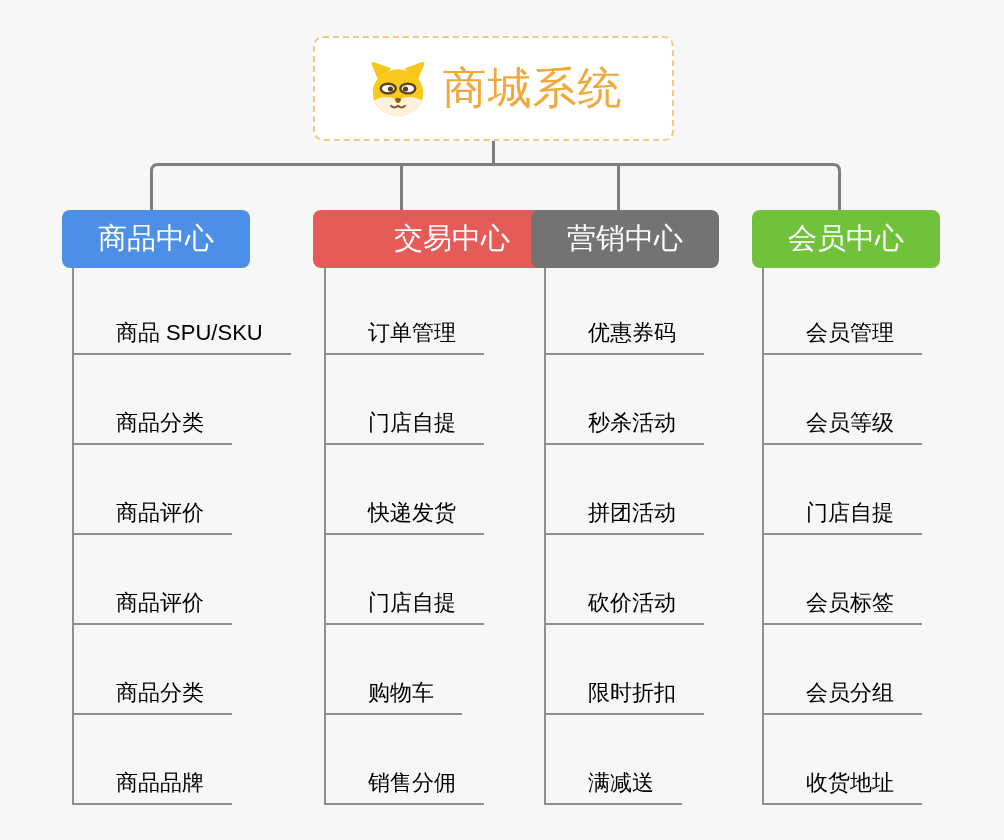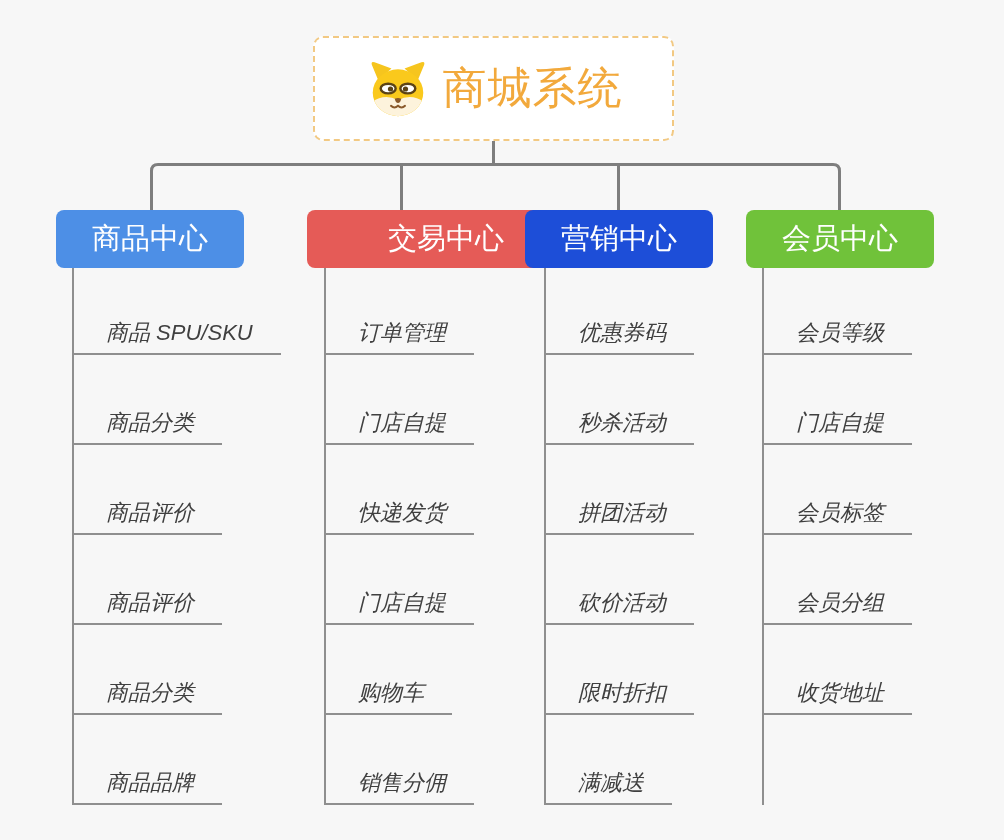--- a/index.html
+++ b/index.html
@@ -16,37 +16,37 @@
     border-radius:10px;display:flex;align-items:center;justify-content:center;
     gap:12px;
   }
   .root-title{font-size:44px;color:#f2a93c;letter-spacing:1px;white-space:nowrap;}
   .dog-svg{width:66px;height:58px;flex:0 0 auto;}
 
   
   .branch{
     position:absolute;top:210px;width:188px;height:58px;border-radius:8px;
     display:flex;align-items:center;justify-content:center;
-    color:#ffffff;font-size:29px;white-space:nowrap;cursor:default;
+    color:#ffffff;font-size:29px;white-space:nowrap;cursor:default;margin-left:6px;
   }
   .b0{left:56px;}  .b1{left:307px;}  .b2{left:525px;}  .b3{left:746px;}
 
   
   .children{
     position:absolute;top:265px;display:grid;grid-auto-rows:90px;align-items:end;
   }
   .c0{left:72px;} .c1{left:324px;} .c2{left:544px;} .c3{left:762px;}
   .children::before{
     content:"";position:absolute;left:0;top:3px;width:2px;height:537px;
     background:#8f8f8f;
   }
   .child{
     width:fit-content;white-space:nowrap;
-    padding:0 28px 8px 34px;border-bottom:2px solid #8f8f8f;
-    font-size:22px;color:#404040;line-height:1.1;font-style:italic;
+    padding:0 28px 8px 44px;border-bottom:2px solid #8f8f8f;
+    font-size:22px;color:#000000;line-height:1.1;
   }
 </style>
 </head>
 <body>
 
 <div class="stage">
 
   <svg class="connectors" width="1004" height="840">
     <g fill="none" stroke="#7e7e7e" stroke-width="3">
       <path d="M493.5 141 V164.5"></path>
@@ -76,21 +76,21 @@
     </svg>
     <span class="root-title" style="color: rgb(242, 169, 60);">商城系统</span>
   </div>
 
   <div class="branch b0" style="background: rgb(77, 143, 230);">
     <span>商品中心</span>
   </div>
   <div class="branch b1" style="background: rgb(229, 91, 87); padding-left: 45px;">
     <span>交易中心</span>
   </div>
-  <div class="branch b2" style="background: #1d4ed8;">
+  <div class="branch b2" style="background: #737373;">
     <span>营销中心</span>
   </div>
   <div class="branch b3" style="background: rgb(112, 194, 58);">
     <span>会员中心</span>
   </div>
 
   <div class="children c0">
     <div class="child">商品 SPU/SKU</div>
     <div class="child">商品分类</div>
     <div class="child">商品评价</div>
@@ -111,20 +111,21 @@
   <div class="children c2">
     <div class="child">优惠券码</div>
     <div class="child">秒杀活动</div>
     <div class="child">拼团活动</div>
     <div class="child">砍价活动</div>
     <div class="child">限时折扣</div>
     <div class="child">满减送</div>
   </div>
 
   <div class="children c3">
+    <div class="child">会员管理</div>
     <div class="child">会员等级</div>
     <div class="child">门店自提</div>
     <div class="child">会员标签</div>
     <div class="child">会员分组</div>
     <div class="child">收货地址</div>
   </div>
 
 </div>
 
 </body></html>

